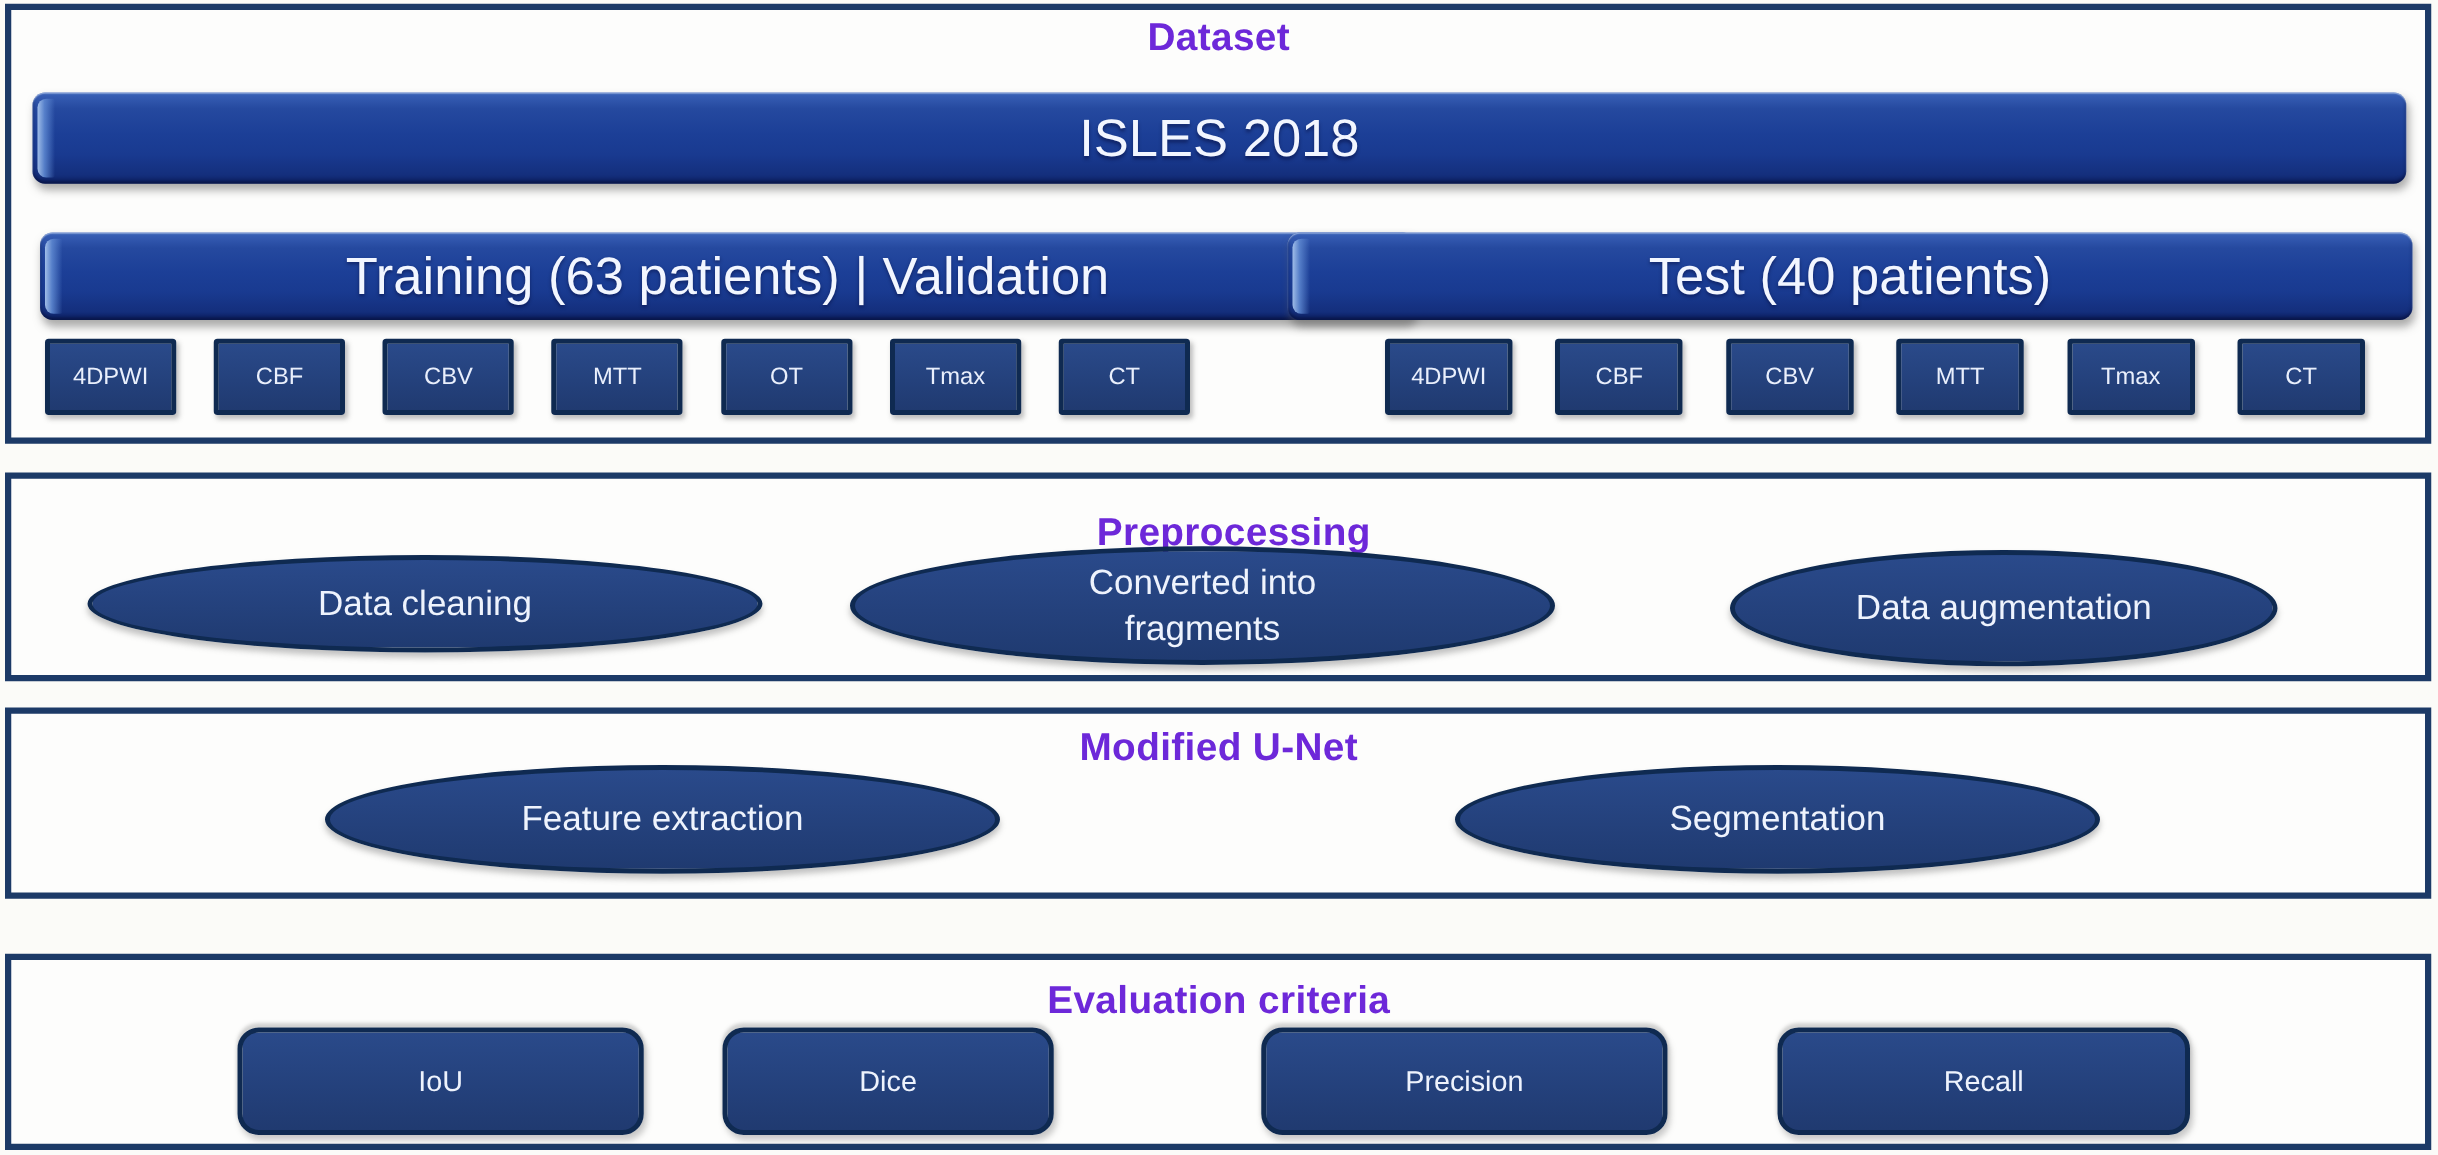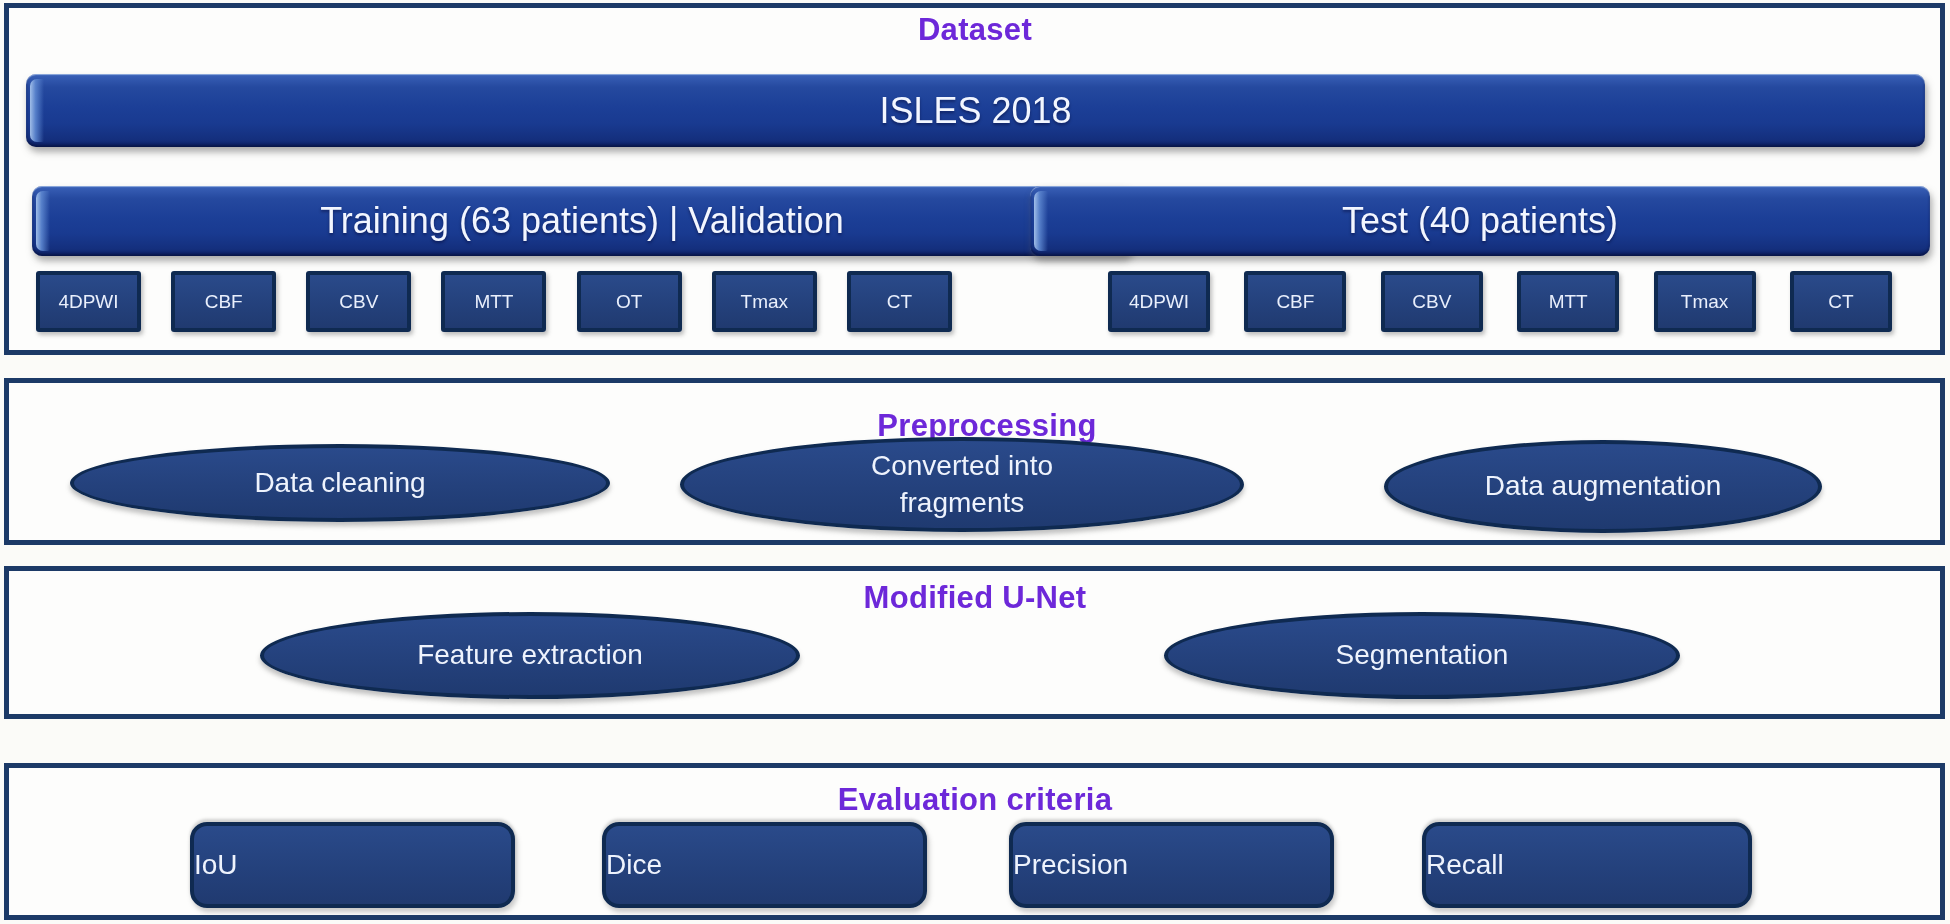--- a/index.html
+++ b/index.html
@@ -23,21 +23,21 @@
   }
   #title-dataset{top:12px;}
   #title-preprocessing{top:408px;margin-left:12px;}
   #title-unet{top:580px;}
   #title-evaluation{top:782px;}
 
   
   .bar{
     position:absolute;box-sizing:border-box;border-radius:10px;
     display:flex;align-items:center;justify-content:center;
-    color:#f2f6ff;font-size:36px;
+    color:#f2f6ff;font-size:42px;
     text-shadow:0 2px 3px rgba(0,0,40,.45);
     background:linear-gradient(180deg,#3a61b8 0%,#25499f 18%,#1c3f97 45%,#193a90 68%,#142f7d 90%,#0d2164 100%);
     box-shadow:2px 5px 7px rgba(90,90,90,.5), inset 0 1px 1px rgba(195,215,245,.65), inset 0 -2px 3px rgba(5,12,50,.6);
   }
   .bar::before{
     content:"";position:absolute;left:4px;top:5px;bottom:5px;width:14px;
     border-radius:7px 2px 2px 7px;
     background:linear-gradient(90deg,#aecbf1 0%,#5c86cf 40%,rgba(40,70,150,0) 100%);
     opacity:.9;
   }
@@ -79,25 +79,25 @@
   #el-feature{left:260px;top:612px;width:540px;height:87px;}
   #el-segmentation{left:1164px;top:612px;width:516px;height:87px;}
 
   
   .metric{
     position:absolute;top:822px;height:86px;box-sizing:border-box;
     border-radius:17px;
     background:linear-gradient(180deg,#2a4a8a 0%,#24417c 55%,#203a70 100%);
     border:4px solid #0f2a51;
     box-shadow:0 -3px 3px rgba(130,130,130,.35), 2px 4px 5px rgba(120,120,120,.4);
-    display:flex;align-items:center;
-    color:#eef3fd;font-size:28px;
+    display:flex;align-items:center;justify-content:center;
+    color:#eef3fd;font-size:23px;
   }
   #metric-iou{left:190px;width:325px;}
-  #metric-dice{left:578px;width:325px;margin-left:24px;}
+  #metric-dice{left:578px;width:265px;}
   #metric-precision{left:1009px;width:325px;}
   #metric-recall{left:1422px;width:330px;}
 </style>
 </head>
 <body>
 
 <div class="section" id="sec-dataset"></div>
 <div class="section" id="sec-preprocessing"></div>
 <div class="section" id="sec-unet"></div>
 <div class="section" id="sec-evaluation"></div>

